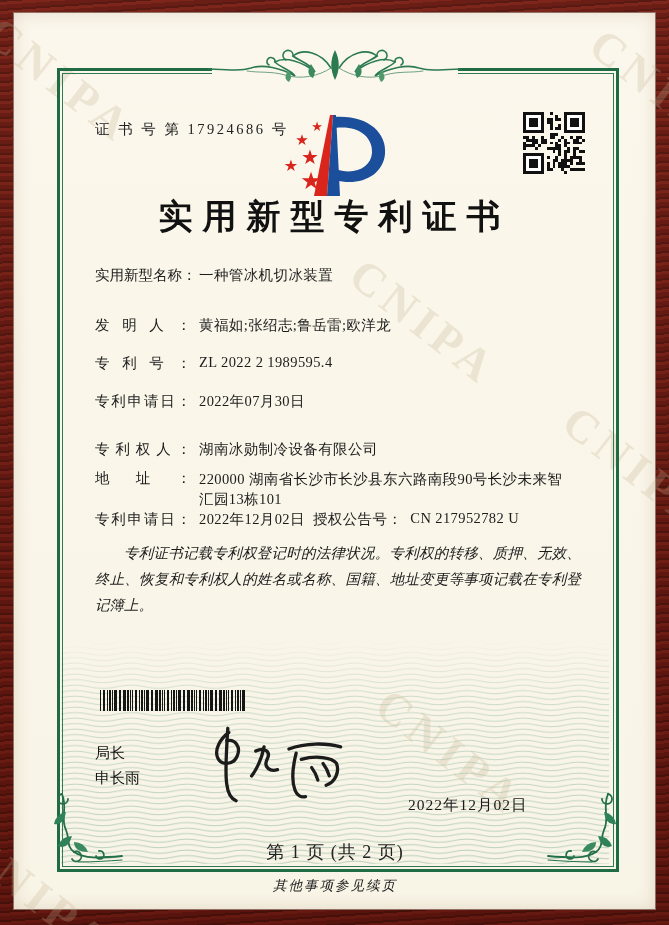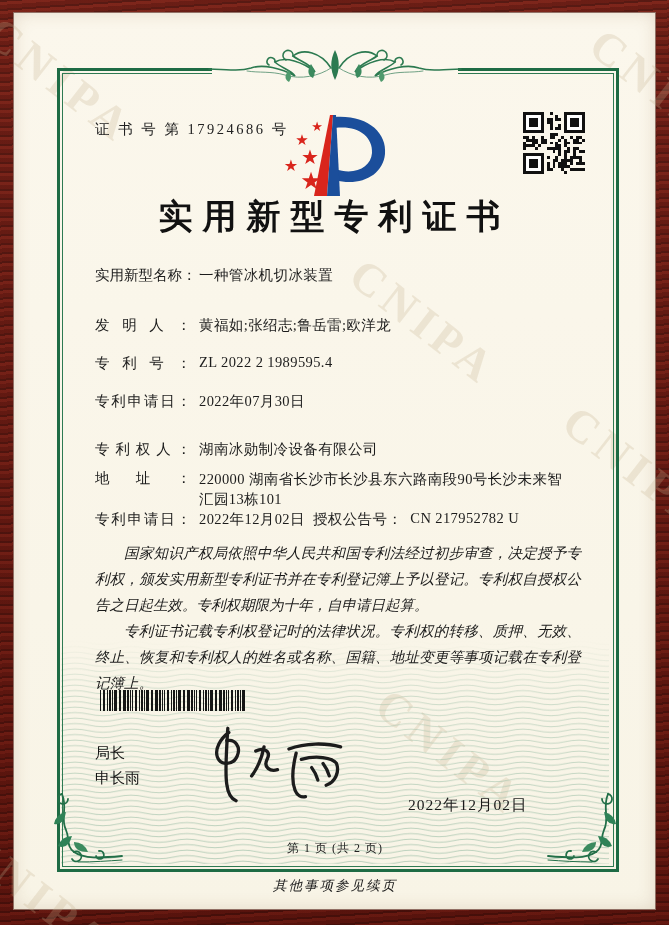--- a/index.html
+++ b/index.html
@@ -49,21 +49,21 @@
   .barcode{position:absolute;left:100px;top:690px;width:180px;height:21px;font-size:0;}
   .barcode i{display:inline-block;height:100%;background:#151515;}
   
   .sig-title{position:absolute;left:95px;top:744px;font-size:15px;
     font-family:Liberation Sans, sans-serif;color:#111;}
   .sig-name{position:absolute;left:95px;top:769px;font-size:15px;
     font-family:"Liberation Sans","DejaVu Sans",sans-serif;color:#111;}
   .sig-svg{position:absolute;left:185px;top:720px;width:185px;height:88px;}
   .sig-date{position:absolute;left:408px;top:795px;font-size:15.5px;letter-spacing:1px;color:#1a1a1a;}
   .pageno{position:absolute;left:60px;top:840px;width:550px;text-align:center;
-    font-size:12px;letter-spacing:1px;color:#222;}
+    font-size:18px;letter-spacing:1px;color:#222;}
   .footnote{position:absolute;left:60px;top:877px;width:550px;text-align:center;
     font-size:13.5px;font-style:italic;letter-spacing:2px;color:#1a1a1a;}
   svg{display:block;}
 </style>
 </head>
 <body>
 
 <div class="frame"></div>
 <div class="paper"></div>
 
@@ -294,21 +294,20 @@
   <span class="flabel">专利权人：</span><span class="fval">湖南冰勋制冷设备有限公司</span>
 </div>
 <div class="row" style="top:469px;">
   <span class="flabel">地址：</span><span class="fval wrap">220000 湖南省长沙市长沙县东六路南段90号长沙未来智汇园13栋101</span>
 </div>
 <div class="row" style="top:510px;">
   <span class="flabel">专利申请日：</span><span class="fval">2022年12月02日</span><span class="fval grp2">授权公告号：</span><span class="fval">CN 217952782 U</span>
 </div>
 
 <div class="bodytext">
-  <p>国家知识产权局依照中华人民共和国专利法经过初步审查，决定授予专利权，颁发实用新型专利证书并在专利登记簿上予以登记。专利权自授权公告之日起生效。专利权期限为十年，自申请日起算。</p>
   <p>专利证书记载专利权登记时的法律状况。专利权的转移、质押、无效、终止、恢复和专利权人的姓名或名称、国籍、地址变更等事项记载在专利登记簿上。</p>
 </div>
 
 <div class="barcode" id="barcode"><i style="width:1px;margin-right:2px"></i><i style="width:2px;margin-right:2px"></i><i style="width:1px;margin-right:1px"></i><i style="width:2px;margin-right:1px"></i><i style="width:1px;margin-right:1px"></i><i style="width:3px;margin-right:2px"></i><i style="width:2px;margin-right:2px"></i><i style="width:3px;margin-right:1px"></i><i style="width:2px;margin-right:1px"></i><i style="width:1px;margin-right:1px"></i><i style="width:1px;margin-right:2px"></i><i style="width:2px;margin-right:2px"></i><i style="width:1px;margin-right:1px"></i><i style="width:2px;margin-right:1px"></i><i style="width:1px;margin-right:1px"></i><i style="width:3px;margin-right:2px"></i><i style="width:2px;margin-right:2px"></i><i style="width:3px;margin-right:1px"></i><i style="width:2px;margin-right:1px"></i><i style="width:1px;margin-right:1px"></i><i style="width:1px;margin-right:2px"></i><i style="width:2px;margin-right:2px"></i><i style="width:1px;margin-right:1px"></i><i style="width:2px;margin-right:1px"></i><i style="width:1px;margin-right:1px"></i><i style="width:3px;margin-right:2px"></i><i style="width:2px;margin-right:2px"></i><i style="width:3px;margin-right:1px"></i><i style="width:2px;margin-right:1px"></i><i style="width:1px;margin-right:1px"></i><i style="width:1px;margin-right:2px"></i><i style="width:2px;margin-right:2px"></i><i style="width:1px;margin-right:1px"></i><i style="width:2px;margin-right:1px"></i><i style="width:1px;margin-right:1px"></i><i style="width:3px;margin-right:2px"></i><i style="width:2px;margin-right:2px"></i><i style="width:3px;margin-right:1px"></i><i style="width:2px;margin-right:1px"></i><i style="width:1px;margin-right:1px"></i><i style="width:1px;margin-right:2px"></i><i style="width:2px;margin-right:2px"></i><i style="width:1px;margin-right:1px"></i><i style="width:2px;margin-right:1px"></i><i style="width:1px;margin-right:1px"></i><i style="width:3px;margin-right:2px"></i></div>
 
 <div class="sig-title">局长</div>
 <div class="sig-name">申长雨</div>
 <svg class="sig-svg" viewBox="0 0 170 85">
   <g fill="none" stroke="#1c1c1c" stroke-width="3.2" stroke-linecap="round">
     <path d="M38,12 C30,18 24,28 27,36 C30,44 42,44 46,35 C50,26 44,18 36,20"></path>

